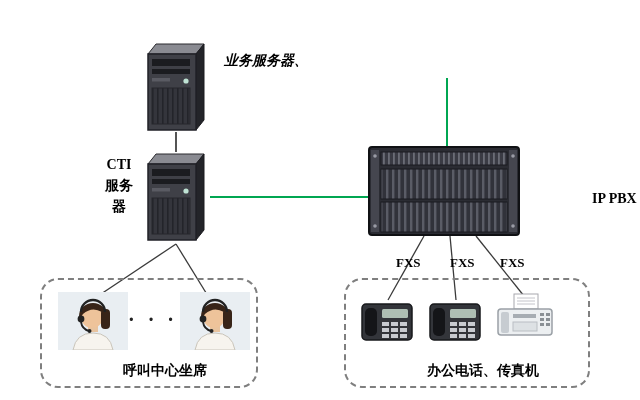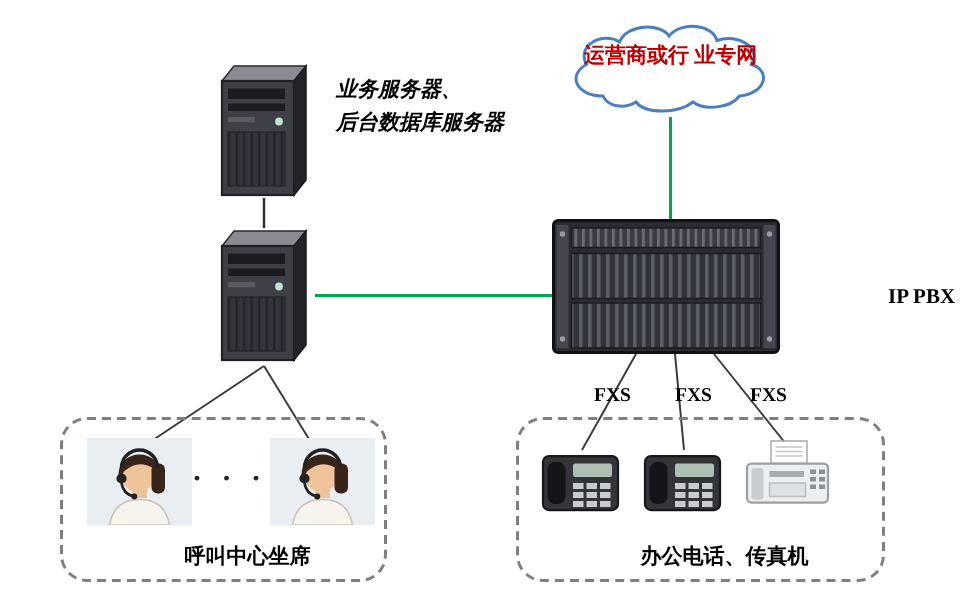--- a/index.html
+++ b/index.html
@@ -65,21 +65,20 @@
       <rect x="10" y="19" width="38" height="7" fill="#1b1c20"></rect>
       <rect x="10" y="29" width="38" height="5" fill="#1b1c20"></rect>
       <rect x="10" y="38" width="18" height="3.5" fill="#5a5b63"></rect>
       <circle cx="44" cy="41" r="2.6" fill="#bfe3d4"></circle>
       <rect x="10" y="48" width="38" height="36" fill="url(#vents-a)" stroke="#26272d" stroke-width="1"></rect>
     </svg>
   </div>
 
   <div class="label" style="left:224px;top:50px;font-style:italic;">
     <span class="line">业务服务器、</span>
-    <span class="line">后台数据库服务器</span>
   </div>
 
   <div class="abs" style="left:142px;top:150px;">
     <svg width="68" height="94" viewBox="0 0 68 94">
       <defs>
         <pattern id="vents-b" width="5" height="36" patternUnits="userSpaceOnUse">
           <rect width="5" height="36" fill="#34353c"></rect>
           <rect width="1.6" height="36" fill="#23242a"></rect>
         </pattern>
       </defs>
@@ -87,39 +86,26 @@
       <polygon points="54,14 62,4 62,80 54,90" fill="#232429" stroke="#1a1a1e" stroke-width="1"></polygon>
       <rect x="6" y="14" width="48" height="76" fill="#3f4047" stroke="#202127" stroke-width="1.5"></rect>
       <rect x="10" y="19" width="38" height="7" fill="#1b1c20"></rect>
       <rect x="10" y="29" width="38" height="5" fill="#1b1c20"></rect>
       <rect x="10" y="38" width="18" height="3.5" fill="#5a5b63"></rect>
       <circle cx="44" cy="41" r="2.6" fill="#bfe3d4"></circle>
       <rect x="10" y="48" width="38" height="36" fill="url(#vents-b)" stroke="#26272d" stroke-width="1"></rect>
     </svg>
   </div>
 
-
-  <div class="abs" style="left:372px;top:12px;width:150px;height:66px;">
-    <svg width="150" height="66" viewBox="0 0 150 66">
-      <path d="M 30 52
-               C 12 52, 6 38, 19 31
-               C 12 18, 30 9, 41 16
-               C 46 4, 68 3, 74 12
-               C 82 2, 103 4, 106 15
-               C 120 10, 136 20, 129 31
-               C 142 35, 139 50, 121 52
-               C 115 60, 98 62, 90 56
-               C 80 64, 58 64, 52 56
-               C 44 61, 33 59, 30 52 Z" fill="#ffffff" stroke="#4a7ebc" stroke-width="2"></path>
-    </svg>
-    <div class="cloud-text">
-      <span class="line">运营商或行</span>
-      <span class="line">业专网</span>
-    </div>
-  </div>
+  <div class="label" style="left:98px;top:154px;width:42px;text-align:center;line-height:21px;">
+    <span class="line">CTI</span>
+    <span class="line">服务</span>
+    <span class="line">器</span>
+  </div>
+
 
   <div class="abs" style="left:368px;top:146px;">
     <svg width="152" height="90" viewBox="0 0 152 90">
       <defs>
         <pattern id="slots" width="6" height="60" patternUnits="userSpaceOnUse">
           <rect width="6" height="60" fill="#31323a"></rect>
           <rect width="2.4" height="60" fill="#5a5c66"></rect>
         </pattern>
         <pattern id="slots-top" width="5" height="12" patternUnits="userSpaceOnUse">
           <rect width="5" height="12" fill="#3a3b44"></rect>

